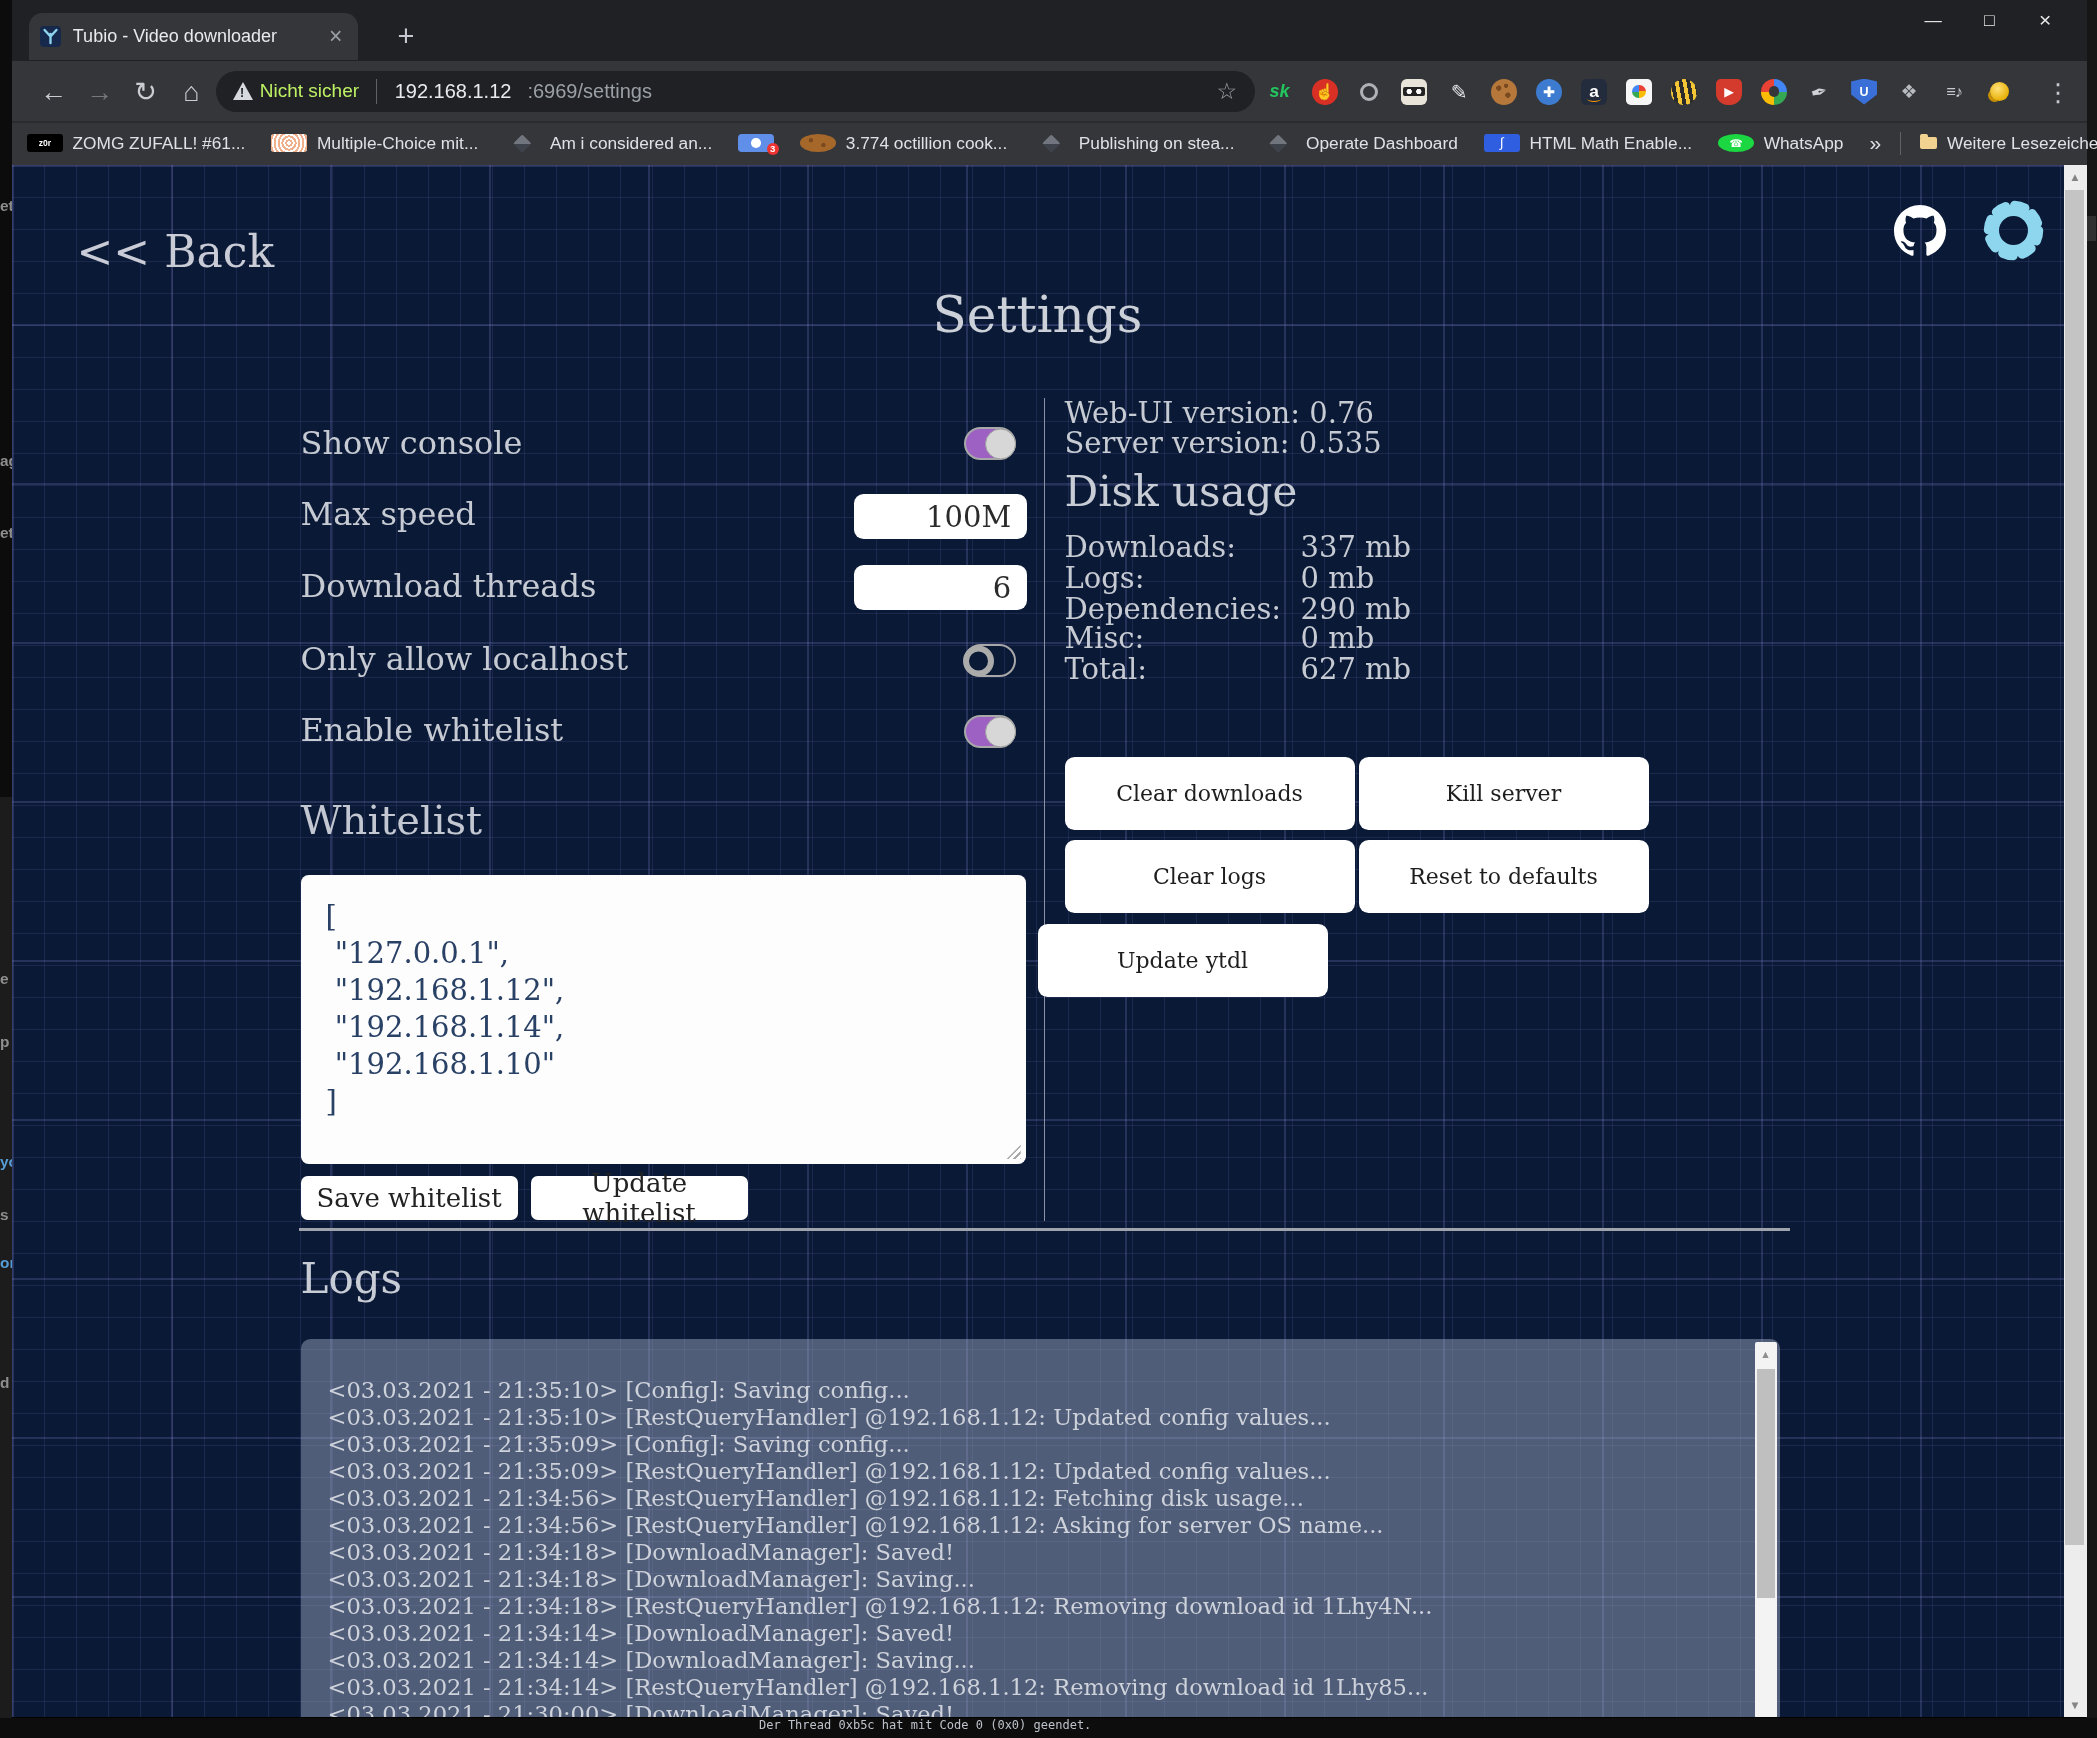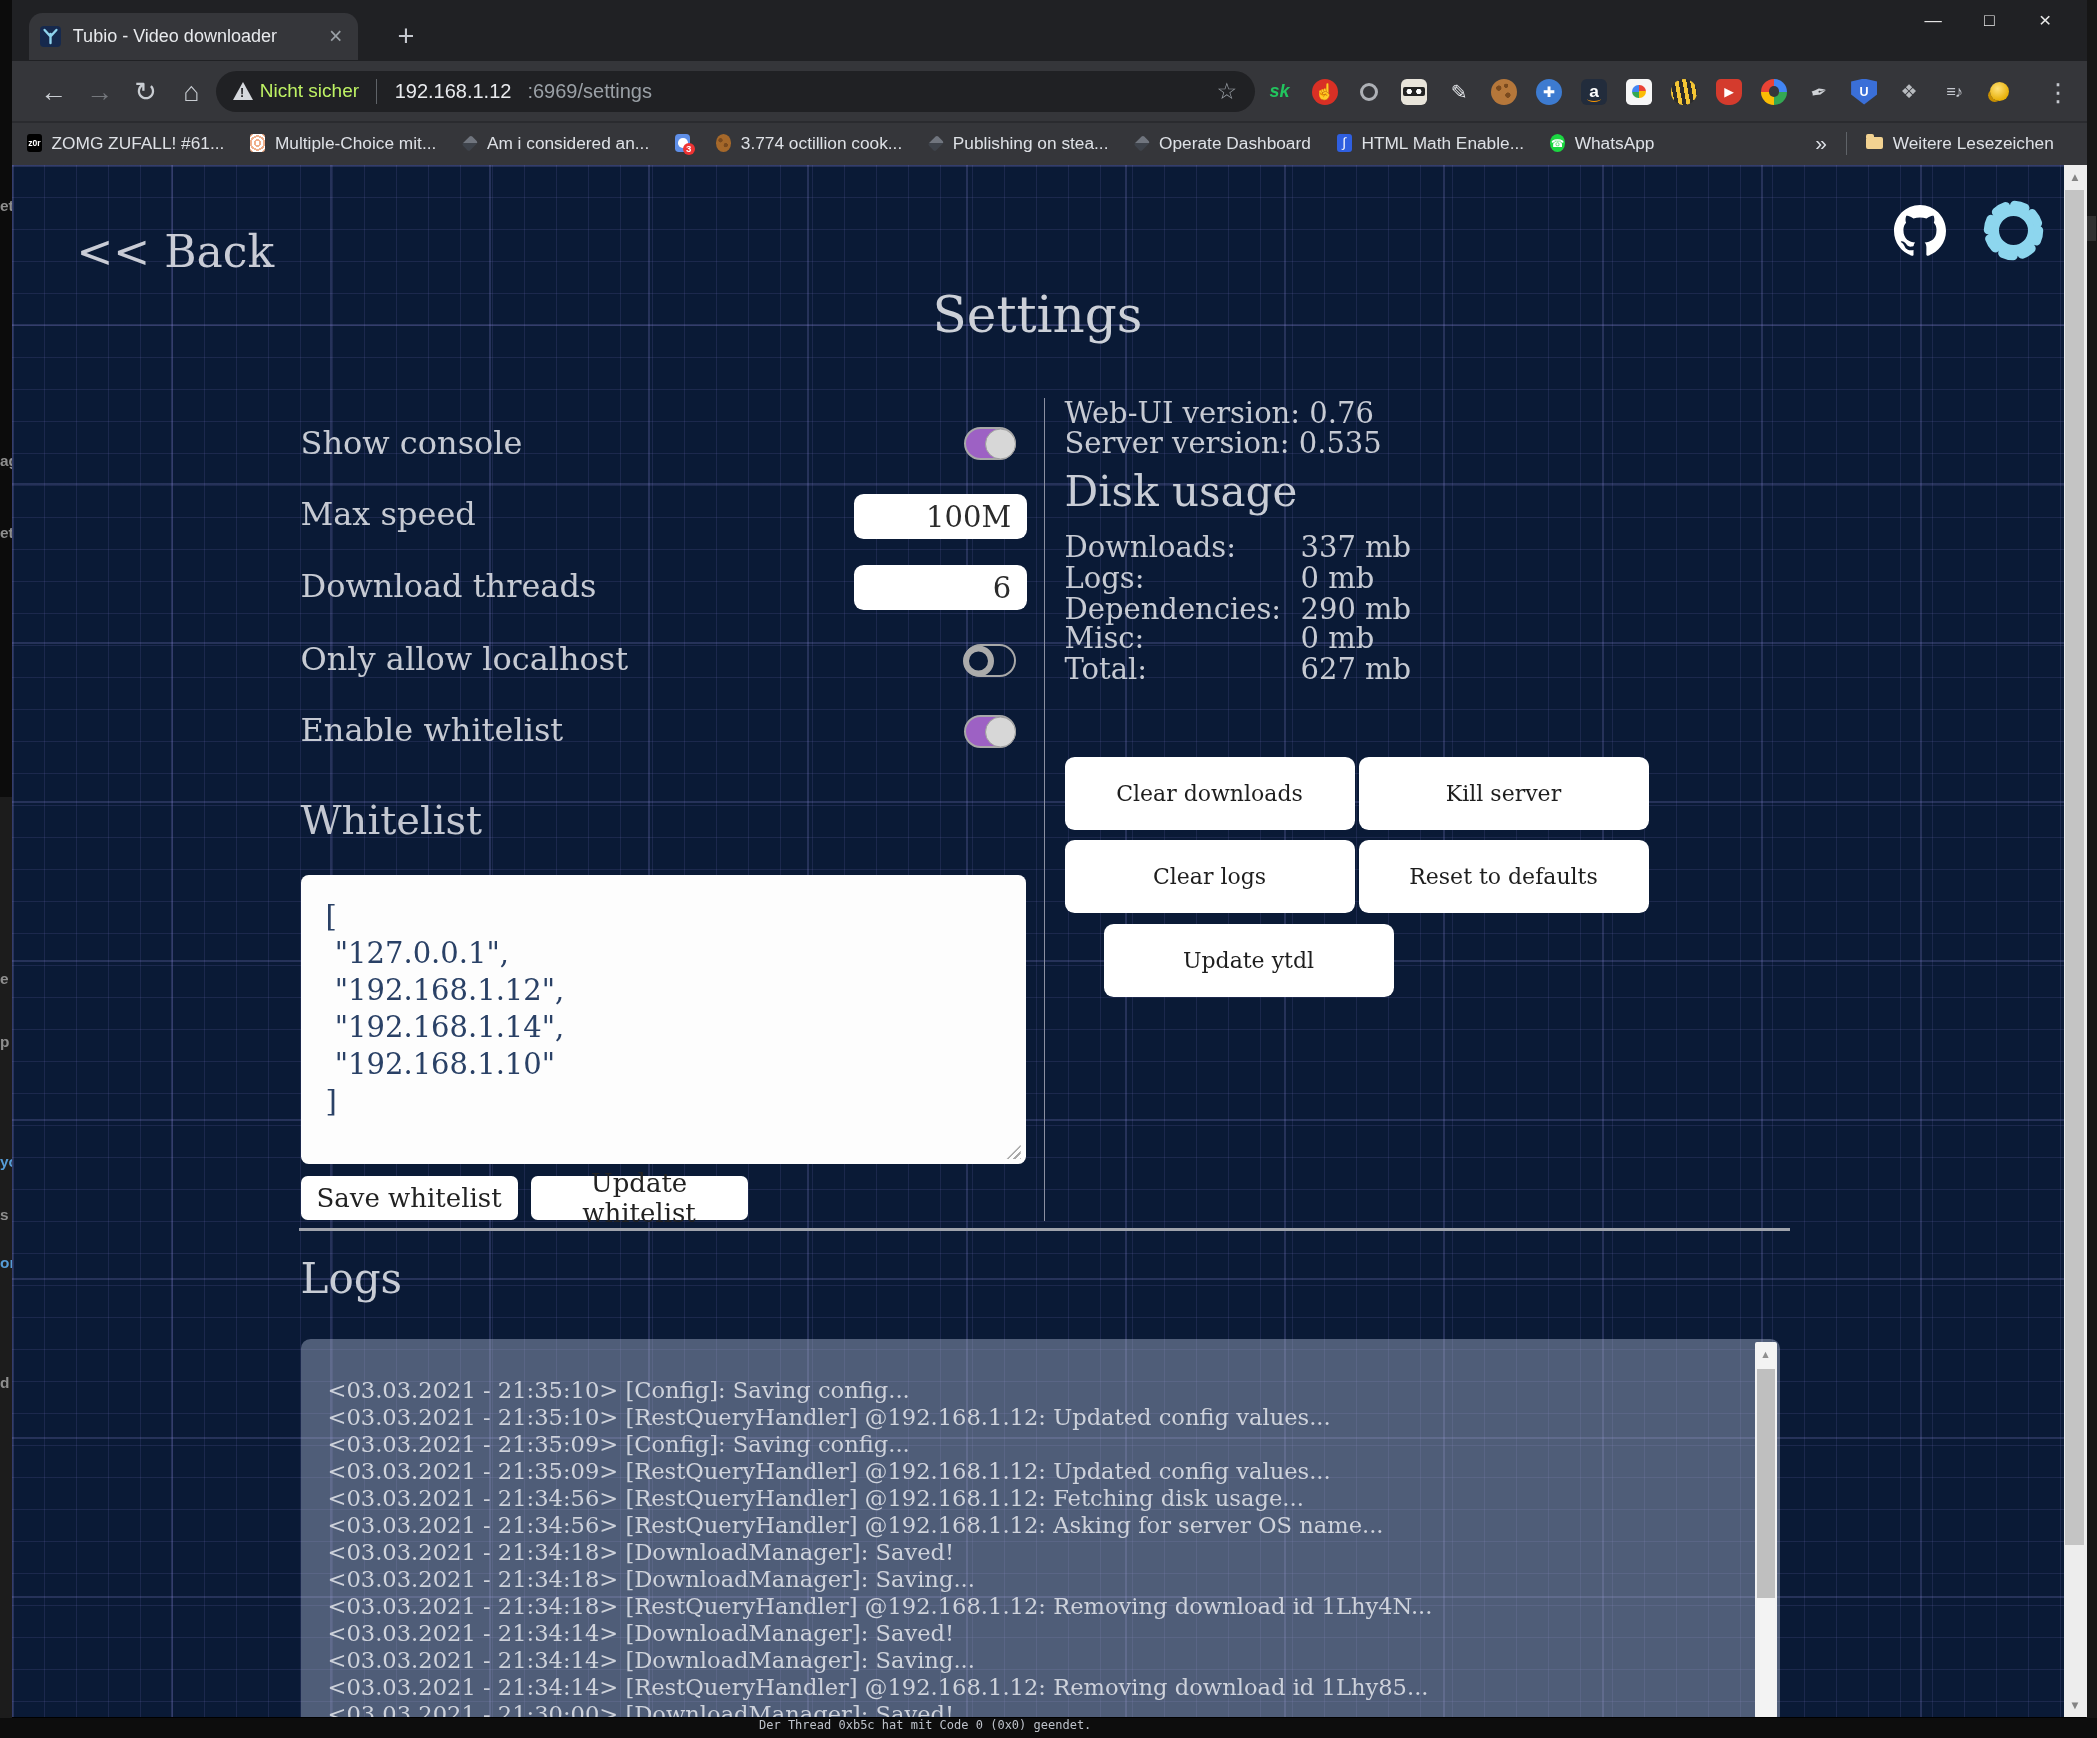--- a/index.html
+++ b/index.html
@@ -67,21 +67,21 @@
   .ei-puzzle{color:#b8bbbf;font-size:19px;}
   .ei-playlist{color:#c5c8ce;font-size:16.3px;letter-spacing:-1px;}
   .ei-coins{}
   .ei-coins b{width:19px;height:19px;border-radius:50%;background:radial-gradient(circle at 40% 35%,#ffe27a,#e8b007 70%);box-shadow:-4.8px 3.8px 0 -2.9px #c88f00;}
   .menu-dots{position:absolute;left:2029px;top:11.5px;width:35px;height:38px;color:#c5c8ce;font-size:25px;line-height:38px;text-align:center;}
 
   
   .bmbar{position:absolute;left:0;top:121px;width:100%;height:44px;background:#35363a;box-shadow:inset 0 1.9px 0 #2a2b2f;display:flex;align-items:center;padding:0 15.4px;box-sizing:border-box;}
   .bm{display:flex;align-items:center;margin-right:26px;flex:none;}
   .bml{color:#dee1e6;font-size:17.3px;margin-left:9.6px;white-space:nowrap;}
-  .bmi{width:15px;height:17.3px;display:flex;align-items:center;justify-content:center;position:relative;flex:none;box-sizing:border-box;}
+  .bmi{width:36px;height:17.3px;display:flex;align-items:center;justify-content:center;position:relative;flex:none;box-sizing:border-box;}
   .bi-z0r{background:#000;border-radius:2.9px;color:#fff;font-size:8.6px;font-weight:bold;}
   .bi-spiral{border-radius:2.9px;background:repeating-radial-gradient(circle at 50% 50%,#fff 0 1.9px,#f0b08c 1.9px 3.8px);}
   .bi-cube{width:12.5px;height:12.5px;margin:2.4px;border-radius:1.9px;transform:rotate(45deg);background:linear-gradient(135deg,#70757e 50%,#3e434b 50%);}
   .bi-disc{background:#5f8fe8;border-radius:3.8px;}
   .bi-disc i{width:9.6px;height:9.6px;border-radius:50%;background:#fff;}
   .bi-disc b{position:absolute;right:-4.8px;bottom:-3.8px;width:12.5px;height:12.5px;border-radius:50%;background:#e33;color:#fff;font-size:9.6px;line-height:12.5px;text-align:center;font-style:normal;}
   .bi-cookie{border-radius:50%;background:
     radial-gradient(circle at 30% 35%, #7a4a1e 1.9px, transparent 2.4px),
     radial-gradient(circle at 65% 62%, #7a4a1e 1.9px, transparent 2.4px),#a5682a;}
   .bi-math{background:#2f5fe0;border-radius:2.9px;color:#fff;font-size:13.4px;}
@@ -358,21 +358,21 @@
       <span class="disk-value" style="top:427px">290 mb</span>
       <span class="disk-label" style="top:456px">Misc:</span>
       <span class="disk-value" style="top:456px">0 mb</span>
       <span class="disk-label" style="top:487px">Total:</span>
       <span class="disk-value" style="top:487px">627 mb</span>
 
       <button class="abtn" style="left:1053px;top:592px">Clear downloads</button>
       <button class="abtn" style="left:1347px;top:592px">Kill server</button>
       <button class="abtn" style="left:1053px;top:675px">Clear logs</button>
       <button class="abtn" style="left:1347px;top:675px">Reset to defaults</button>
-      <button class="abtn" style="left:1092px;top:759px">Update ytdl</button>
+      <button class="abtn" style="left:1026px;top:759px">Update ytdl</button>
 
       <div class="logs-heading">Logs</div>
       <div class="logbox">
         <div class="loglines">
 
         <div class="logline">&lt;03.03.2021 - 21:35:10&gt; [Config]: Saving config...</div>
             <div class="logline">&lt;03.03.2021 - 21:35:10&gt; [RestQueryHandler] @192.168.1.12: Updated config values...</div>
             <div class="logline">&lt;03.03.2021 - 21:35:09&gt; [Config]: Saving config...</div>
             <div class="logline">&lt;03.03.2021 - 21:35:09&gt; [RestQueryHandler] @192.168.1.12: Updated config values...</div>
             <div class="logline">&lt;03.03.2021 - 21:34:56&gt; [RestQueryHandler] @192.168.1.12: Fetching disk usage...</div>

